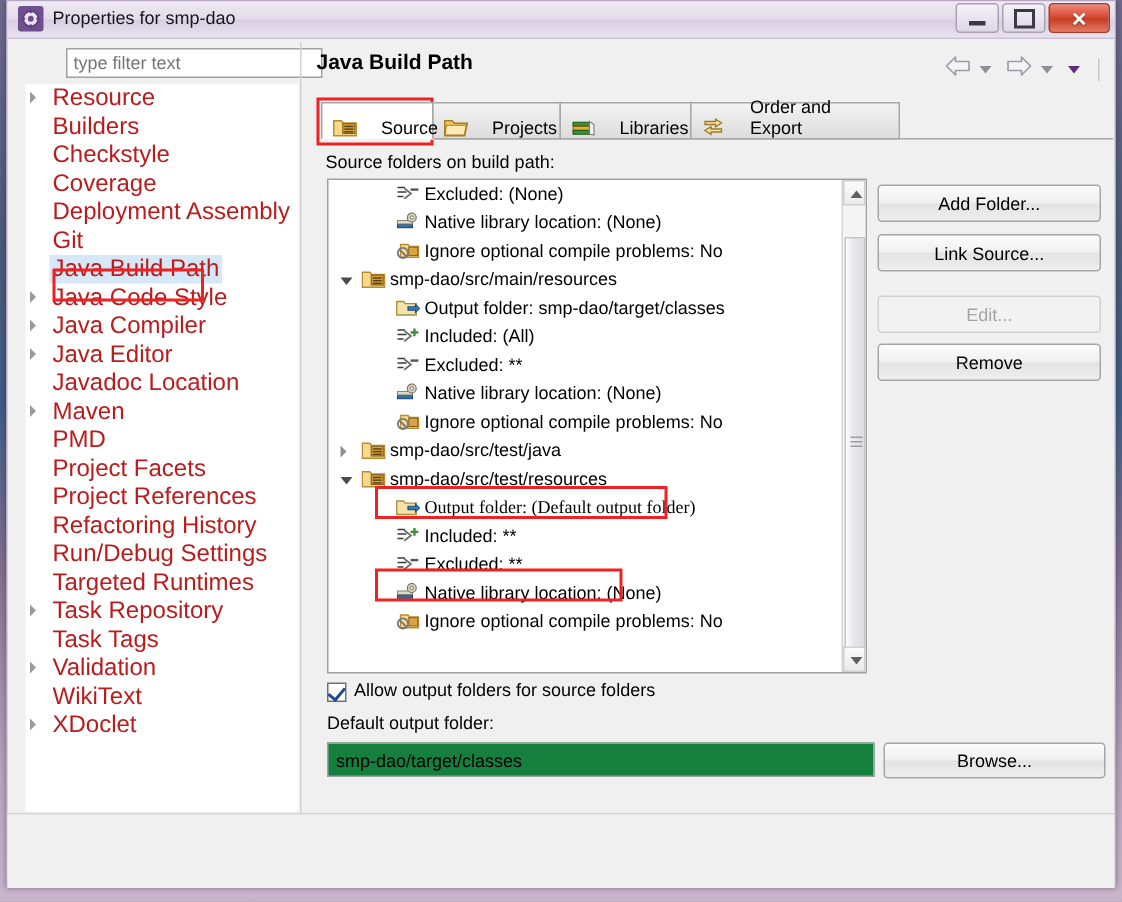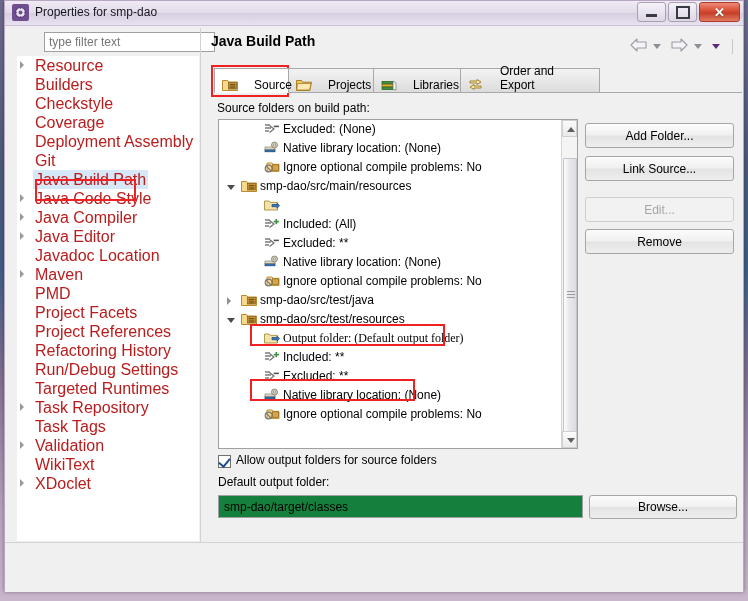--- a/index.html
+++ b/index.html
@@ -446,20 +446,21 @@
               <rect x="7.5" y="7.6" width="6" height="1" fill="#5e4312"></rect>
               <rect x="7.5" y="9.4" width="6" height="1" fill="#5e4312"></rect>
             </svg></span>
           <span class="ttxt" style="left: 41px;">smp-dao/src/main/resources</span>
         </div>
         <div class="trow">
           <span class="ticon" style="left: 45px;"><svg width="16" height="14" viewBox="0 0 16 14">
               <path d="M0.5 3 L5 3 L6.2 4.4 L13.5 4.4 L13.5 12 L0.5 12 Z" fill="#f3e3a8" stroke="#a98f3c" stroke-width="0.9"></path>
               <path d="M8 6.5 L13 6.5 L13 5 L15.6 7.6 L13 10.2 L13 8.7 L8 8.7 Z" fill="#3a7bbf" stroke="#1d4f86" stroke-width="0.8"></path>
             </svg></span>
+          <span class="ttxt" style="left: 64px;">Output folder: smp-dao/target/classes</span>
         </div>
         <div class="trow">
           <span class="ticon" style="left: 45px;"><svg width="16" height="14" viewBox="0 0 16 14">
               <path d="M1 3 L6 3 M1 6 L7 6 M1 9 L5 9" stroke="#3a3a3a" stroke-width="1.1"></path>
               <path d="M5.5 10.5 L10 7 L5.5 3.5" fill="none" stroke="#6a6a6a" stroke-width="1.1"></path>
               <g fill="#3f8f3f">
                 <rect x="11.5" y="2" width="1.6" height="5.2"></rect>
                 <rect x="9.7" y="3.8" width="5.2" height="1.6"></rect>
               </g>
             </svg></span>

